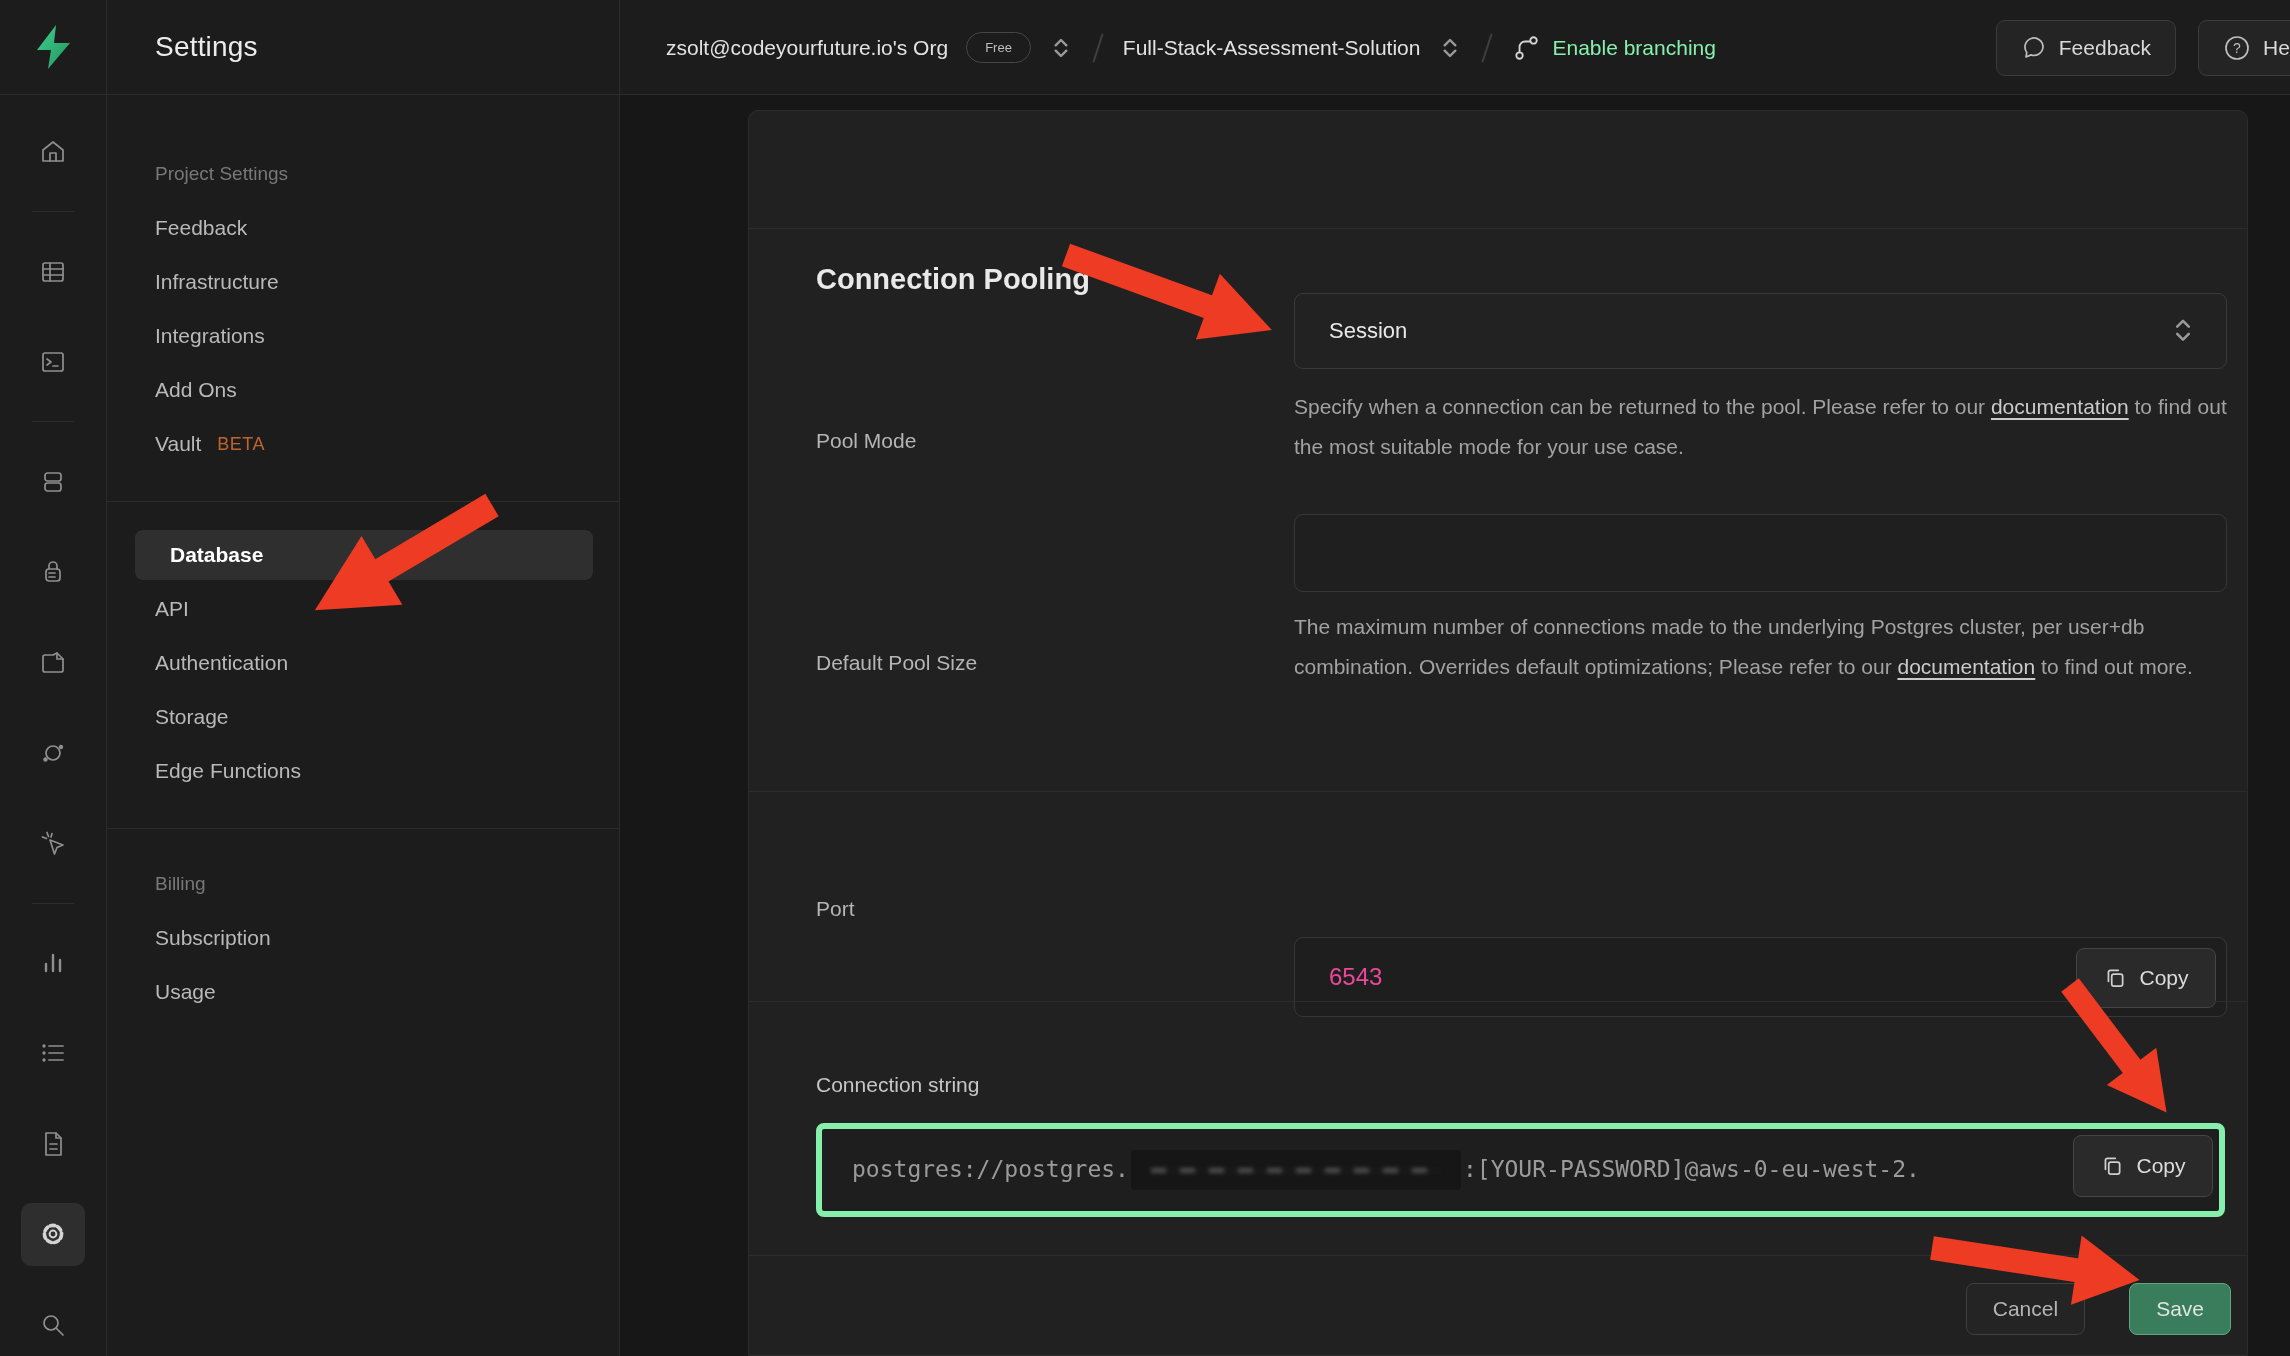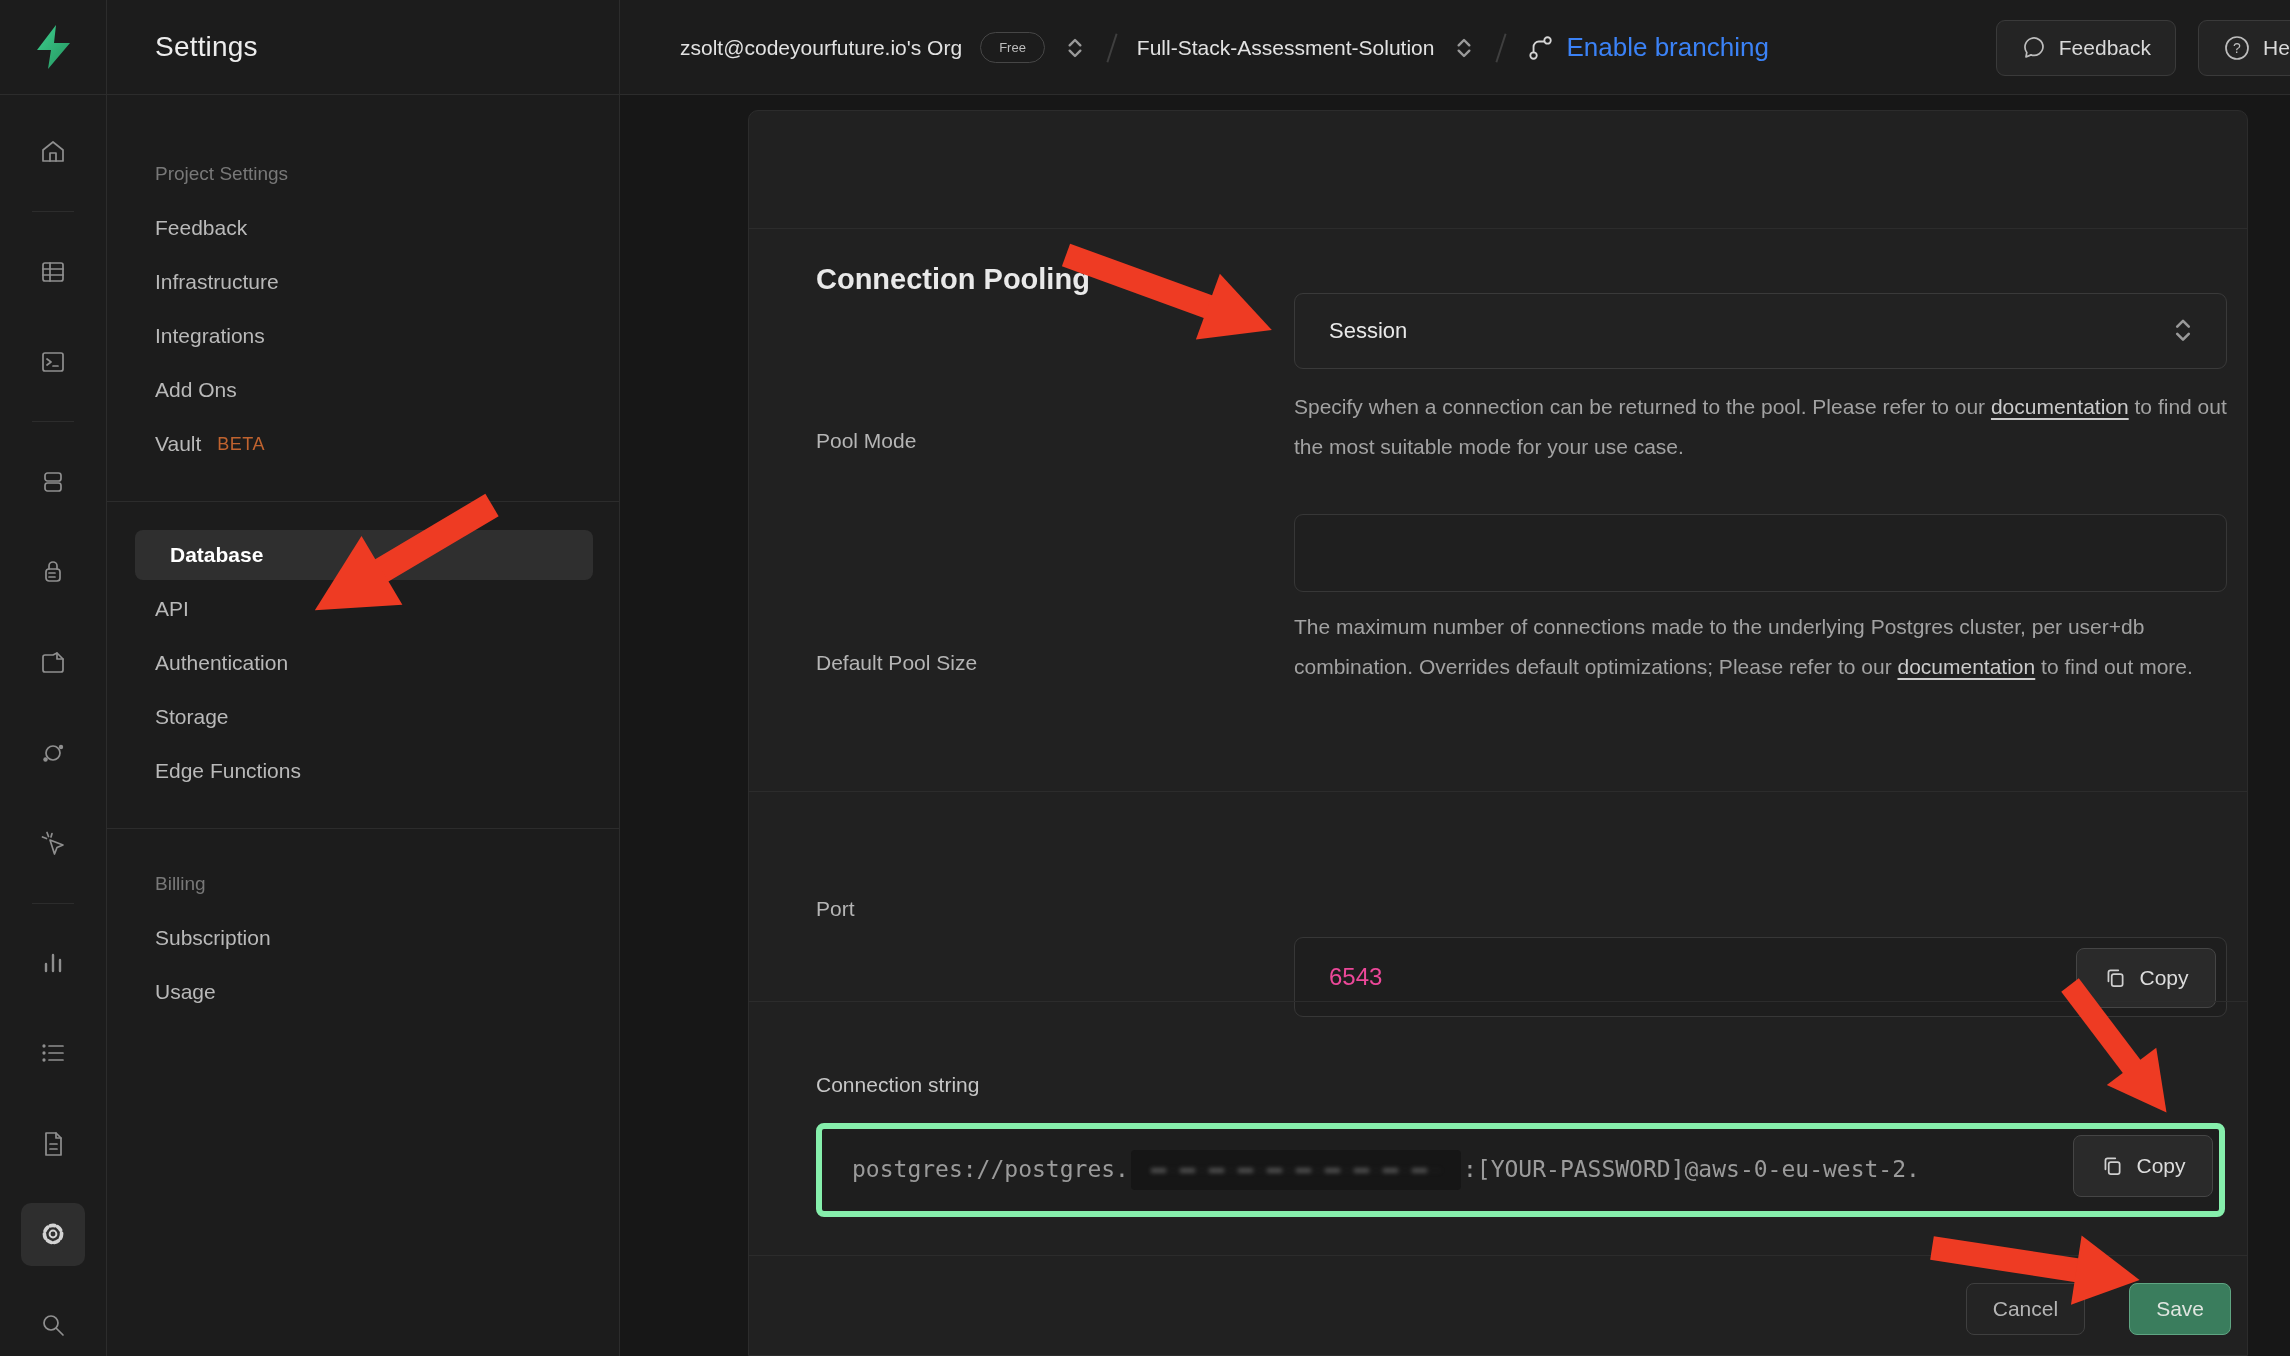--- a/index.html
+++ b/index.html
@@ -25,26 +25,26 @@
     background:var(--bg-page);
     font-family:"Liberation Sans", sans-serif;
     color:var(--text-1);
     position:relative;
   }
   
   .topbar{position:absolute;left:0;top:0;right:0;height:95px;background:var(--bg-surface);border-bottom:1px solid var(--border);display:flex;z-index:5;}
   .tb-logo{width:107px;border-right:1px solid var(--border);display:flex;align-items:center;justify-content:center;}
   .tb-title{width:513px;border-right:1px solid var(--border);display:flex;align-items:center;padding-left:48px;font-size:28px;letter-spacing:.2px;color:#ececec;}
   .tb-rest{flex:1;position:relative;overflow:hidden;}
-  .crumbs{position:absolute;left:60px;top:0;height:95px;display:flex;align-items:center;gap:18px;white-space:nowrap;}
+  .crumbs{position:absolute;left:46px;top:0;height:95px;display:flex;align-items:center;gap:18px;white-space:nowrap;}
   .crumb-text{font-size:21px;color:#e2e2e2;cursor:pointer;}
   .pill{border:1px solid #464646;border-radius:22px;padding:7px 18px;font-size:13px;color:#bdbdbd;}
   .updown{display:inline-flex;color:#9a9a9a;}
   .slash{width:2px;height:30px;background:#3f3f3f;transform:rotate(18deg);margin:0 6px;}
-  .branch-btn{display:flex;align-items:center;gap:12px;font-size:26px;color:#3b82f6;cursor:pointer;}
+  .branch-btn{display:flex;align-items:center;gap:12px;font-size:21px;color:#86efac;cursor:pointer;}
   .tb-buttons{position:absolute;right:-68px;top:0;height:95px;display:flex;align-items:center;gap:22px;}
   .tb-btn{display:flex;align-items:center;gap:12px;background:#242424;border:1px solid #3a3a3a;border-radius:9px;height:56px;padding:0 24px;font-size:21px;color:#d9d9d9;cursor:pointer;}
   
   .rail{position:absolute;left:0;top:95px;bottom:0;width:107px;background:var(--bg-surface);border-right:1px solid var(--border);display:flex;flex-direction:column;align-items:center;padding-top:26px;}
   .rail-item{width:64px;height:64px;display:flex;align-items:center;justify-content:center;margin-bottom:28px;border-radius:10px;cursor:pointer;}
   .rail-item.active{background:#2e2e2e;}
   .rail-item svg{stroke:var(--icon);fill:none;stroke-width:1.7;stroke-linecap:round;stroke-linejoin:round;}
   .rail-item.active svg{stroke:#d4d4d4;}
   .rail-div{width:42px;height:1px;background:var(--border);margin:0 0 28px 0;}
   

